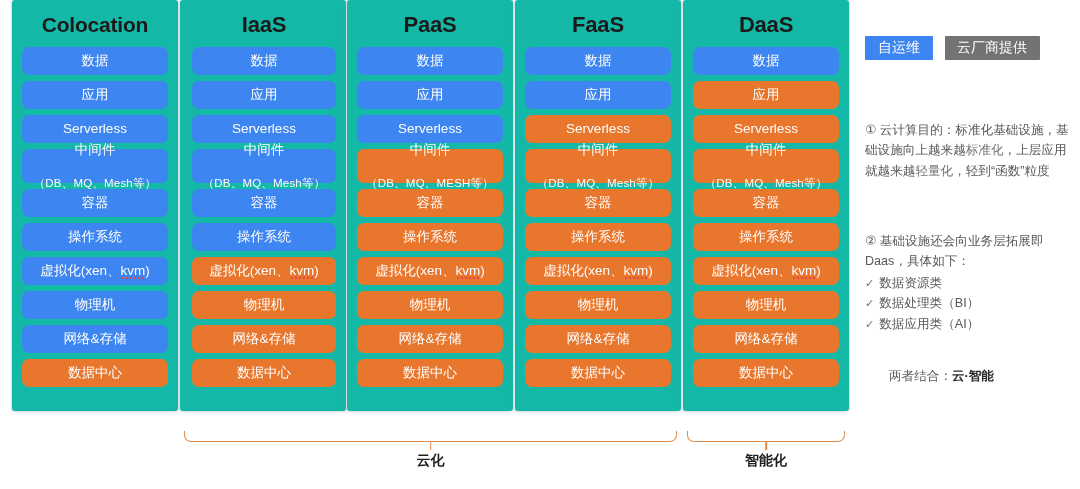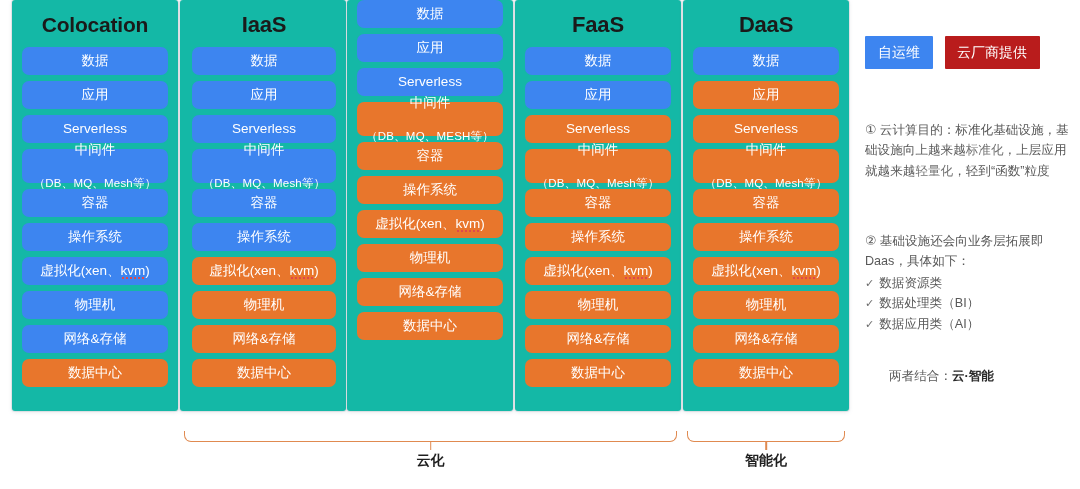--- a/index.html
+++ b/index.html
@@ -90,30 +90,30 @@
     font-size: 14px;
     font-weight: bold;
     color: #1f1f1f;
     white-space: nowrap;
   }
 
   
   .panel { position: absolute; left: 863px; top: 0; width: 217px; height: 489px; }
   .legend { position: absolute; top: 36px; left: 2px; display: flex; gap: 12px; }
   .legend-chip {
-    height: 33px;
+    height: 24px;
     padding: 0 13px;
     display: flex; align-items: center; justify-content: center;
     color: #ffffff;
     font-size: 14px;
     border-radius: 1px;
     white-space: nowrap;
   }
   .chip-blue   { background: #3d85f0; }
-  .chip-orange { background: #b91c1c; padding-left: 12px; }
+  .chip-orange { background: #737373; padding-left: 12px; }
 
   .note { position: absolute; left: 2px; color: #585858; font-size: 12.6px; line-height: 1.62; }
   .note .hl { color: #737373; }
   .note-1 { top: 120px; width: 213px; }
   .note-2 { top: 231px; width: 213px; }
   .check-list { margin-top: 1px; }
   .check-item { display: flex; align-items: baseline; gap: 5px; }
   .check-icon { color: #6c6c6c; font-size: 11px; line-height: 1.62; }
   .note-3 { top: 366px; width: 213px; margin-left: 24px; }
   .note-3 .strong { color: #2b2b2b; font-weight: bold; }
@@ -190,20 +190,21 @@
           </div>
           <div class="row orange">
             <div>网络&amp;存储</div>
           </div>
           <div class="row orange">
             <div>数据中心</div>
           </div>
         </div>
       </div>
       <div class="card" style="left: 347px;">
+        <div class="card-title mid">PaaS</div>
         <div class="rows">
           <div class="row blue">
             <div>数据</div>
           </div>
           <div class="row blue">
             <div>应用</div>
           </div>
           <div class="row blue">
             <div>Serverless</div>
           </div>

